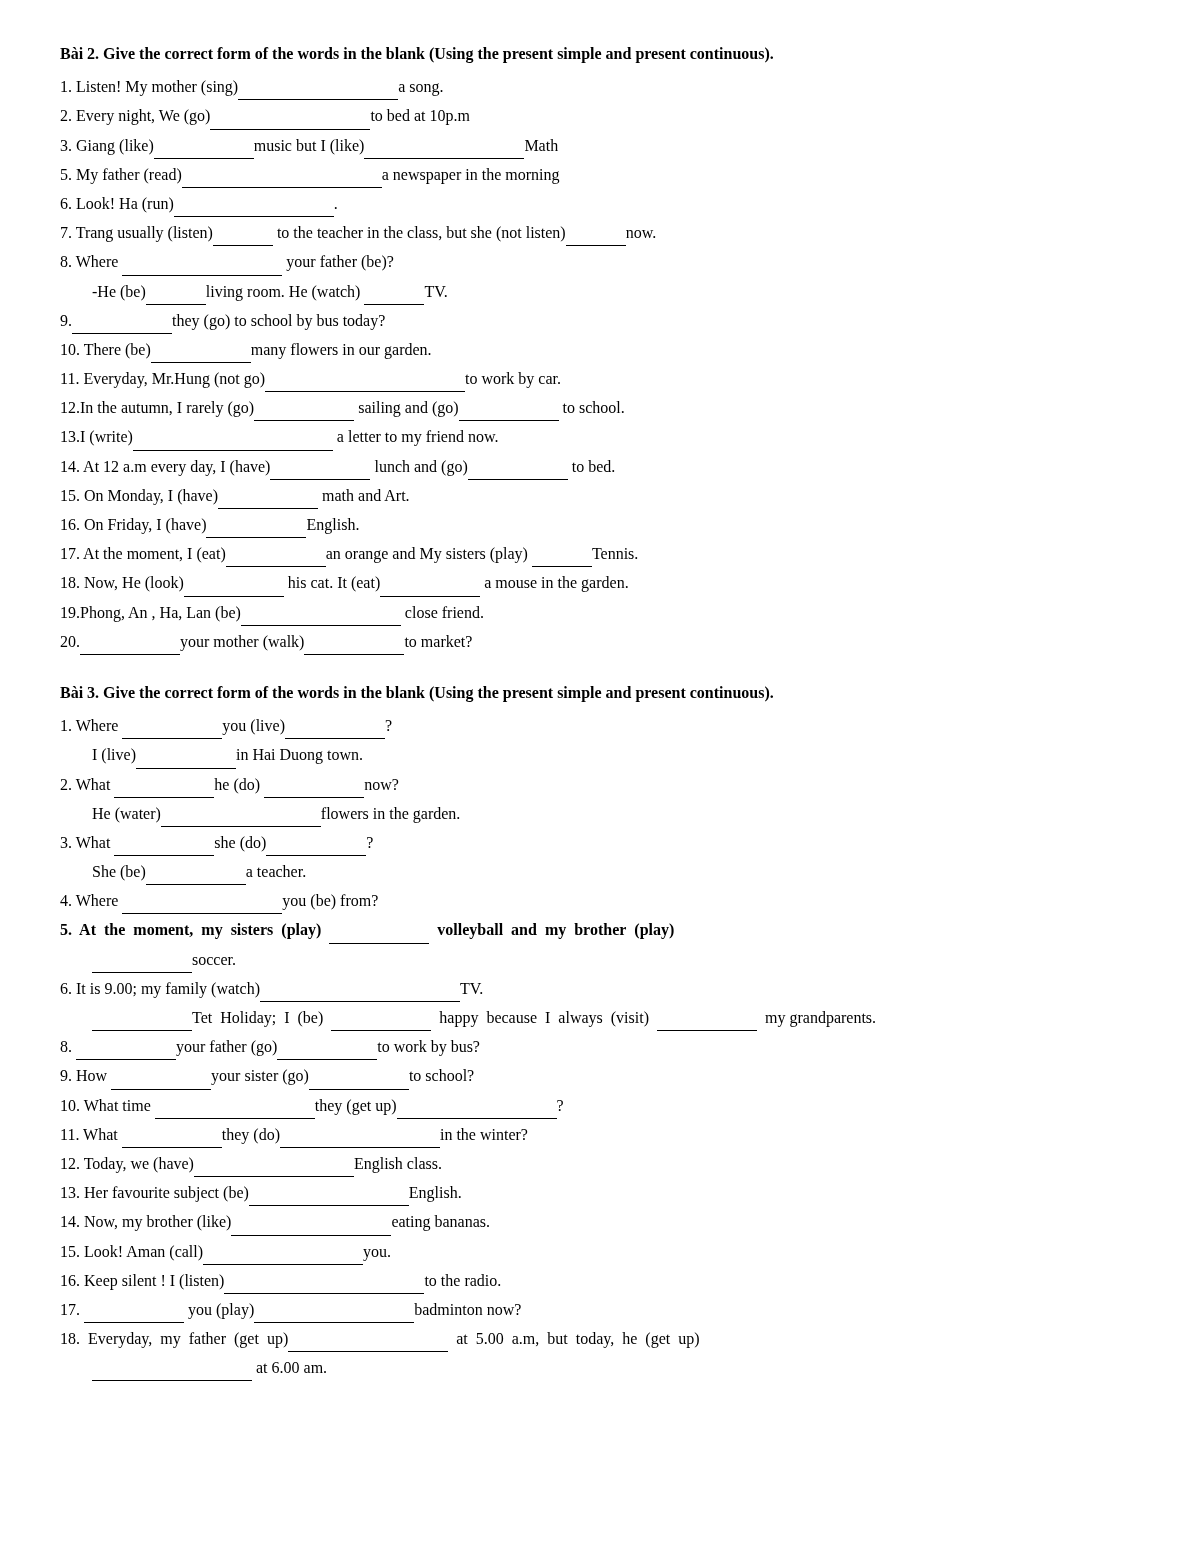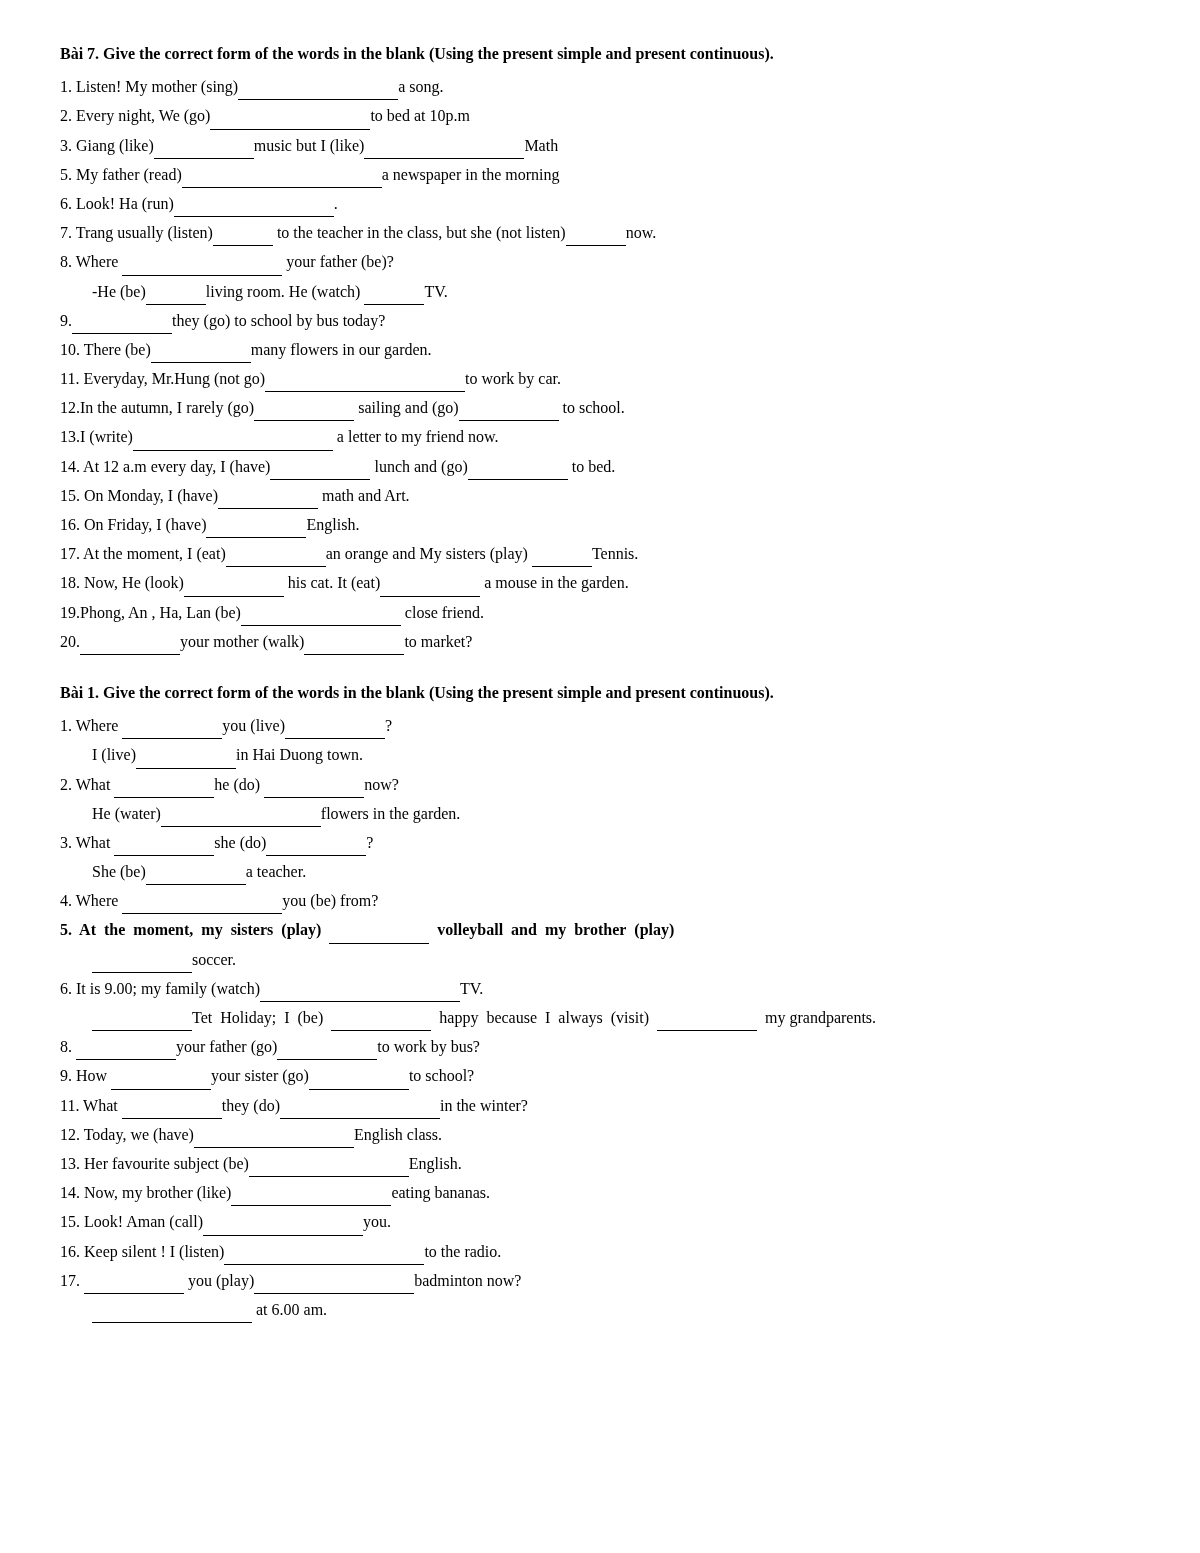--- a/index.html
+++ b/index.html
@@ -51,21 +51,21 @@
     .indent {
       margin-left: 32px;
     }
   </style>
 </head>
 <body>
 
 <div>
 
   <div>
-    <div class="section-title">Bài 7. Give the correct form of the words in the blank (Using the present simple and present continuous).</div>
+    <div class="section-title">Bài 2. Give the correct form of the words in the blank (Using the present simple and present continuous).</div>
 
     <div class="exercise-item">
       1. Listen! My mother (sing)<span class="blank blank-long"></span>a song.
     </div>
     <div class="exercise-item">
       2. Every night, We (go)<span class="blank blank-long"></span>to bed at 10p.m
     </div>
     <div class="exercise-item">
       3. Giang (like)<span class="blank blank-medium"></span>music but I (like)<span class="blank blank-long"></span>Math
     </div>
@@ -116,21 +116,21 @@
     </div>
     <div class="exercise-item">
       19.Phong, An , Ha, Lan (be)<span class="blank blank-long"></span> close friend.
     </div>
     <div class="exercise-item">
       20.<span class="blank blank-medium"></span>your mother (walk)<span class="blank blank-medium"></span>to market?
     </div>
   </div>
 
   <div style="margin-top: 24px;">
-    <div class="section-title">Bài 1. Give the correct form of the words in the blank (Using the present simple and present continuous).</div>
+    <div class="section-title">Bài 3. Give the correct form of the words in the blank (Using the present simple and present continuous).</div>
 
     <div class="exercise-item">
       1. Where <span class="blank blank-medium"></span>you (live)<span class="blank blank-medium"></span>?
     </div>
     <div class="exercise-item indent">
       I (live)<span class="blank blank-medium"></span>in Hai Duong town.
     </div>
     <div class="exercise-item">
       2. What <span class="blank blank-medium"></span>he (do) <span class="blank blank-medium"></span>now?
     </div>
@@ -158,39 +158,45 @@
     <div class="exercise-item indent" style="text-align: justify;">
       <span class="blank blank-medium"></span>Tet&nbsp; Holiday;&nbsp; I&nbsp; (be)&nbsp; <span class="blank blank-medium"></span>&nbsp; happy&nbsp; because&nbsp; I&nbsp; always&nbsp; (visit)&nbsp; <span class="blank blank-medium"></span>&nbsp; my grandparents.
     </div>
     <div class="exercise-item">
       8. <span class="blank blank-medium"></span>your father (go)<span class="blank blank-medium"></span>to work by bus?
     </div>
     <div class="exercise-item">
       9. How <span class="blank blank-medium"></span>your sister (go)<span class="blank blank-medium"></span>to school?
     </div>
     <div class="exercise-item">
+      10. What time <span class="blank blank-long"></span>they (get up)<span class="blank blank-long"></span>?
+    </div>
+    <div class="exercise-item">
       11. What <span class="blank blank-medium"></span>they (do)<span class="blank blank-long"></span>in the winter?
     </div>
     <div class="exercise-item">
       12. Today, we (have)<span class="blank blank-long"></span>English class.
     </div>
     <div class="exercise-item">
       13. Her favourite subject (be)<span class="blank blank-long"></span>English.
     </div>
     <div class="exercise-item">
       14. Now, my brother (like)<span class="blank blank-long"></span>eating bananas.
     </div>
     <div class="exercise-item">
       15. Look! Aman (call)<span class="blank blank-long"></span>you.
     </div>
     <div class="exercise-item">
       16. Keep silent ! I (listen)<span class="blank blank-xlong"></span>to the radio.
     </div>
     <div class="exercise-item">
       17. <span class="blank blank-medium"></span> you (play)<span class="blank blank-long"></span>badminton now?
     </div>
+    <div class="exercise-item" style="text-align: justify;">
+      18.&nbsp; Everyday,&nbsp; my&nbsp; father&nbsp; (get&nbsp; up)<span class="blank blank-long"></span>&nbsp; at&nbsp; 5.00&nbsp; a.m,&nbsp; but&nbsp; today,&nbsp; he&nbsp; (get&nbsp; up)
+    </div>
     <div class="exercise-item indent">
       <span class="blank blank-long"></span> at 6.00 am.
     </div>
 
   </div>
 
 </div>
 
 </body></html>

